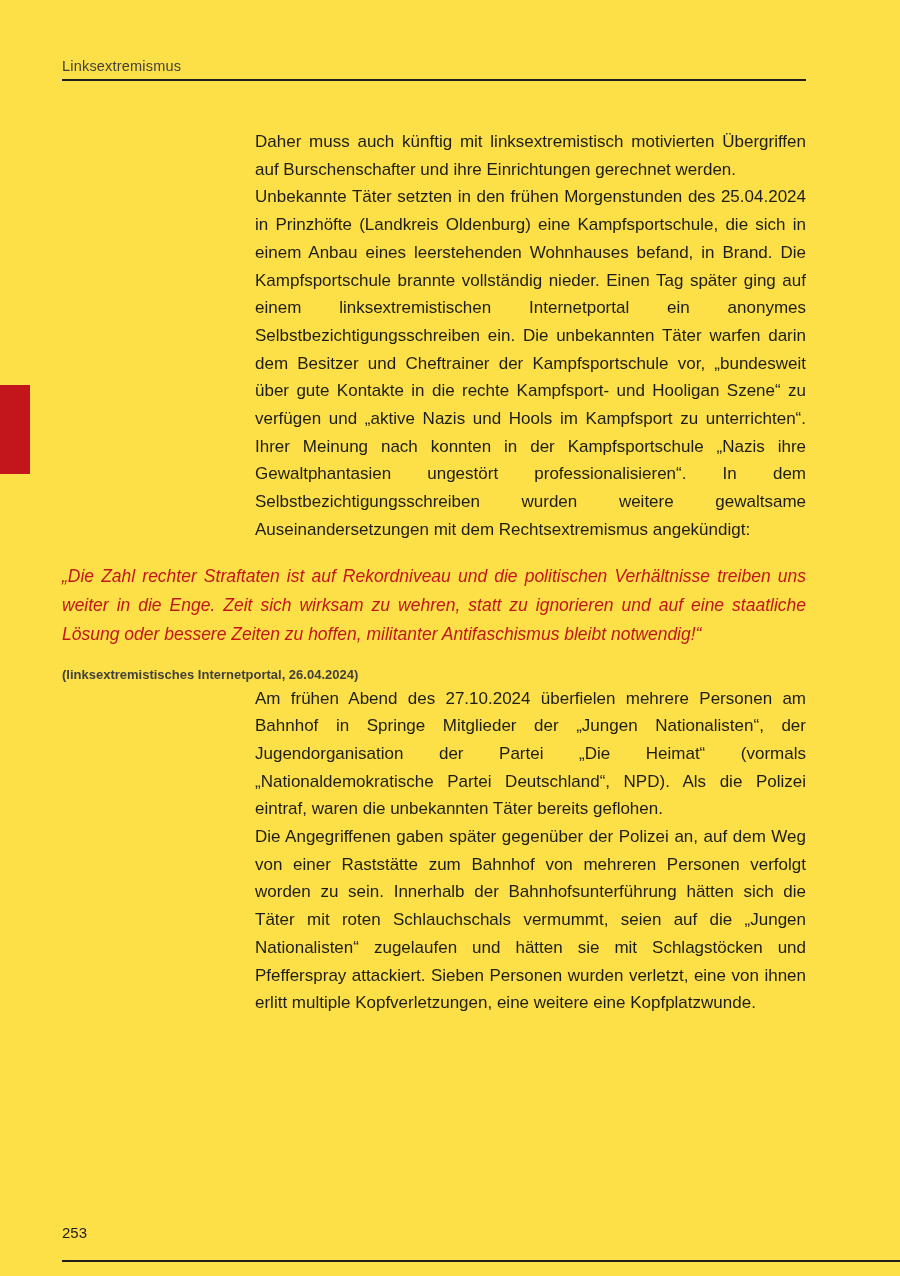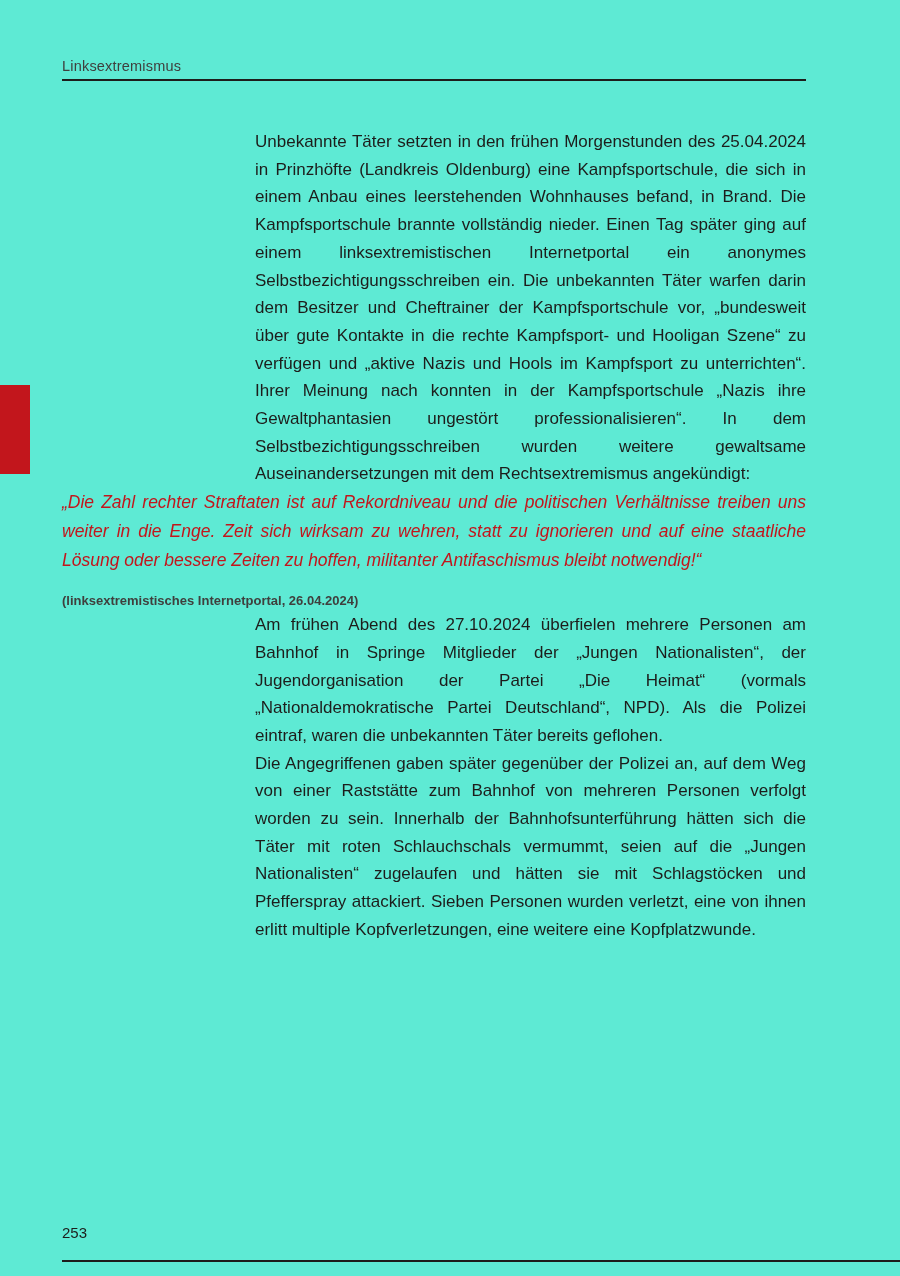--- a/index.html
+++ b/index.html
@@ -2,21 +2,21 @@
 <html lang="de" style="--accent-red: #c2161c; --body-text: #1d1d1b; --muted-text: #3f3f3d; --rule-color: #1d1d1b;"><head>
 <meta charset="utf-8">
 <style>
   * { margin: 0; padding: 0; box-sizing: border-box; }
   html, body { background: #ffffff; }
 
   .page {
     position: relative;
     width: 900px;
     height: 1276px;
-    background: #5eead4;
+    background: #fde047;
     overflow: hidden;
     font-family: "Liberation Sans", "DejaVu Sans", sans-serif;
     color: var(--body-text, #1d1d1b);
   }
 
   .running-header {
     position: absolute;
     left: 62px;
     top: 58px;
     font-size: 14.5px;
@@ -61,20 +61,21 @@
   .section-heading {
     margin: 16px 0 0 193px;
     width: 551px;
     font-size: 17px;
     line-height: 27.7px;
     font-weight: 400;
     color: var(--accent-red, #c2161c);
   }
 
   .pull-quote {
+    margin-top: 18px;
     width: 744px;
     font-size: 17.5px;
     line-height: 29px;
     font-style: italic;
     text-align: justify;
     hyphens: none;
     color: var(--accent-red, #c2161c);
   }
 
   .quote-source {
@@ -102,20 +103,21 @@
 <div class="page">
 
   <div class="running-header">Linksextremismus</div>
 
   <div class="rule rule-top"></div>
 
   <div class="chapter-tab"></div>
 
   <main class="content">
 
+    <p class="body">Daher muss auch künftig mit linksextremistisch motivierten Übergriffen auf Burschenschafter und ihre Einrichtungen gerechnet werden.</p>
 
 
     <p class="body">Unbekannte Täter setzten in den frühen Morgenstunden des 25.04.2024 in Prinzhöfte (Landkreis Oldenburg) eine Kampfsportschule, die sich in einem Anbau eines leerstehenden Wohnhauses befand, in Brand. Die Kampfsportschule brannte vollständig nieder. Einen Tag später ging auf einem linksextremistischen Internetportal ein anonymes Selbstbezichtigungsschreiben ein. Die unbekannten Täter warfen darin dem Besitzer und Cheftrainer der Kampfsportschule vor, „bundesweit über gute Kontakte in die rechte Kampfsport- und Hooligan Szene“ zu verfügen und „aktive Nazis und Hools im Kampfsport zu unterrichten“. Ihrer Meinung nach konnten in der Kampfsportschule „Nazis ihre Gewaltphantasien ungestört professionalisieren“. In dem Selbstbezichtigungsschreiben wurden weitere gewaltsame Auseinandersetzungen mit dem Rechtsextremismus angekündigt:</p>
 
     <blockquote class="pull-quote">„Die Zahl rechter Straftaten ist auf Rekordniveau und die politischen Verhältnisse treiben uns weiter in die Enge. Zeit sich wirksam zu wehren, statt zu ignorieren und auf eine staatliche Lösung oder bessere Zeiten zu hoffen, militanter Antifaschismus bleibt notwendig!“</blockquote>
 
     <p class="quote-source">(linksextremistisches Internetportal, 26.04.2024)</p>
 
     <p class="body para-springe">Am frühen Abend des 27.10.2024 überfielen mehrere Personen am Bahnhof in Springe Mitglieder der „Jungen Nationalisten“, der Jugendorganisation der Partei „Die Heimat“ (vormals „Nationaldemokratische Partei Deutschland“, NPD). Als die Polizei eintraf, waren die unbekannten Täter bereits geflohen.</p>
 

